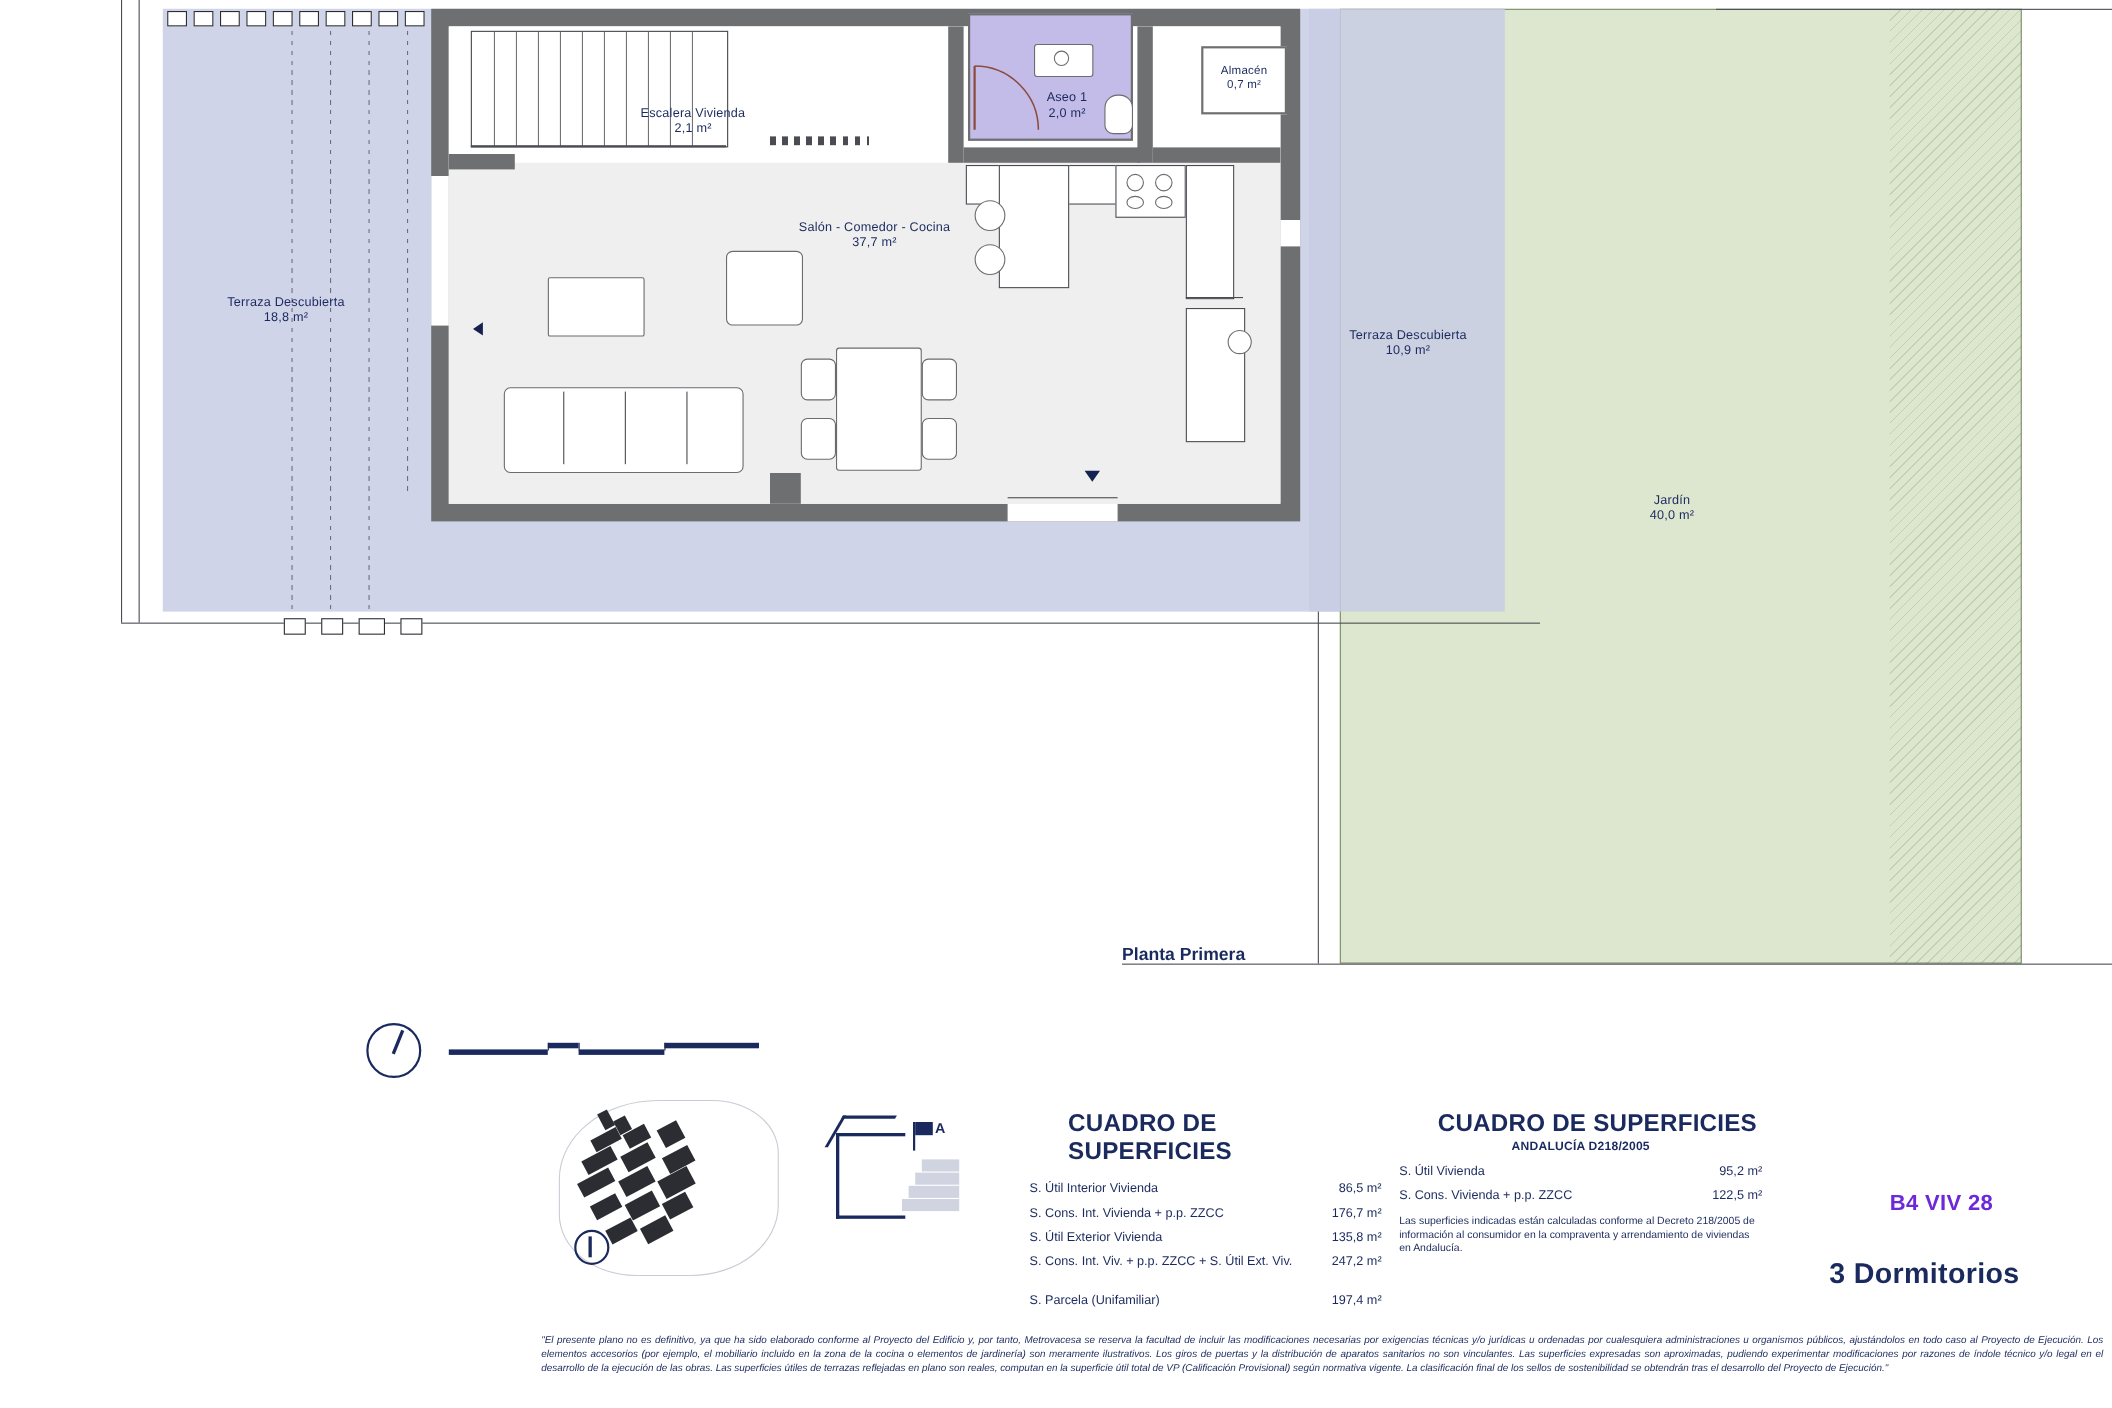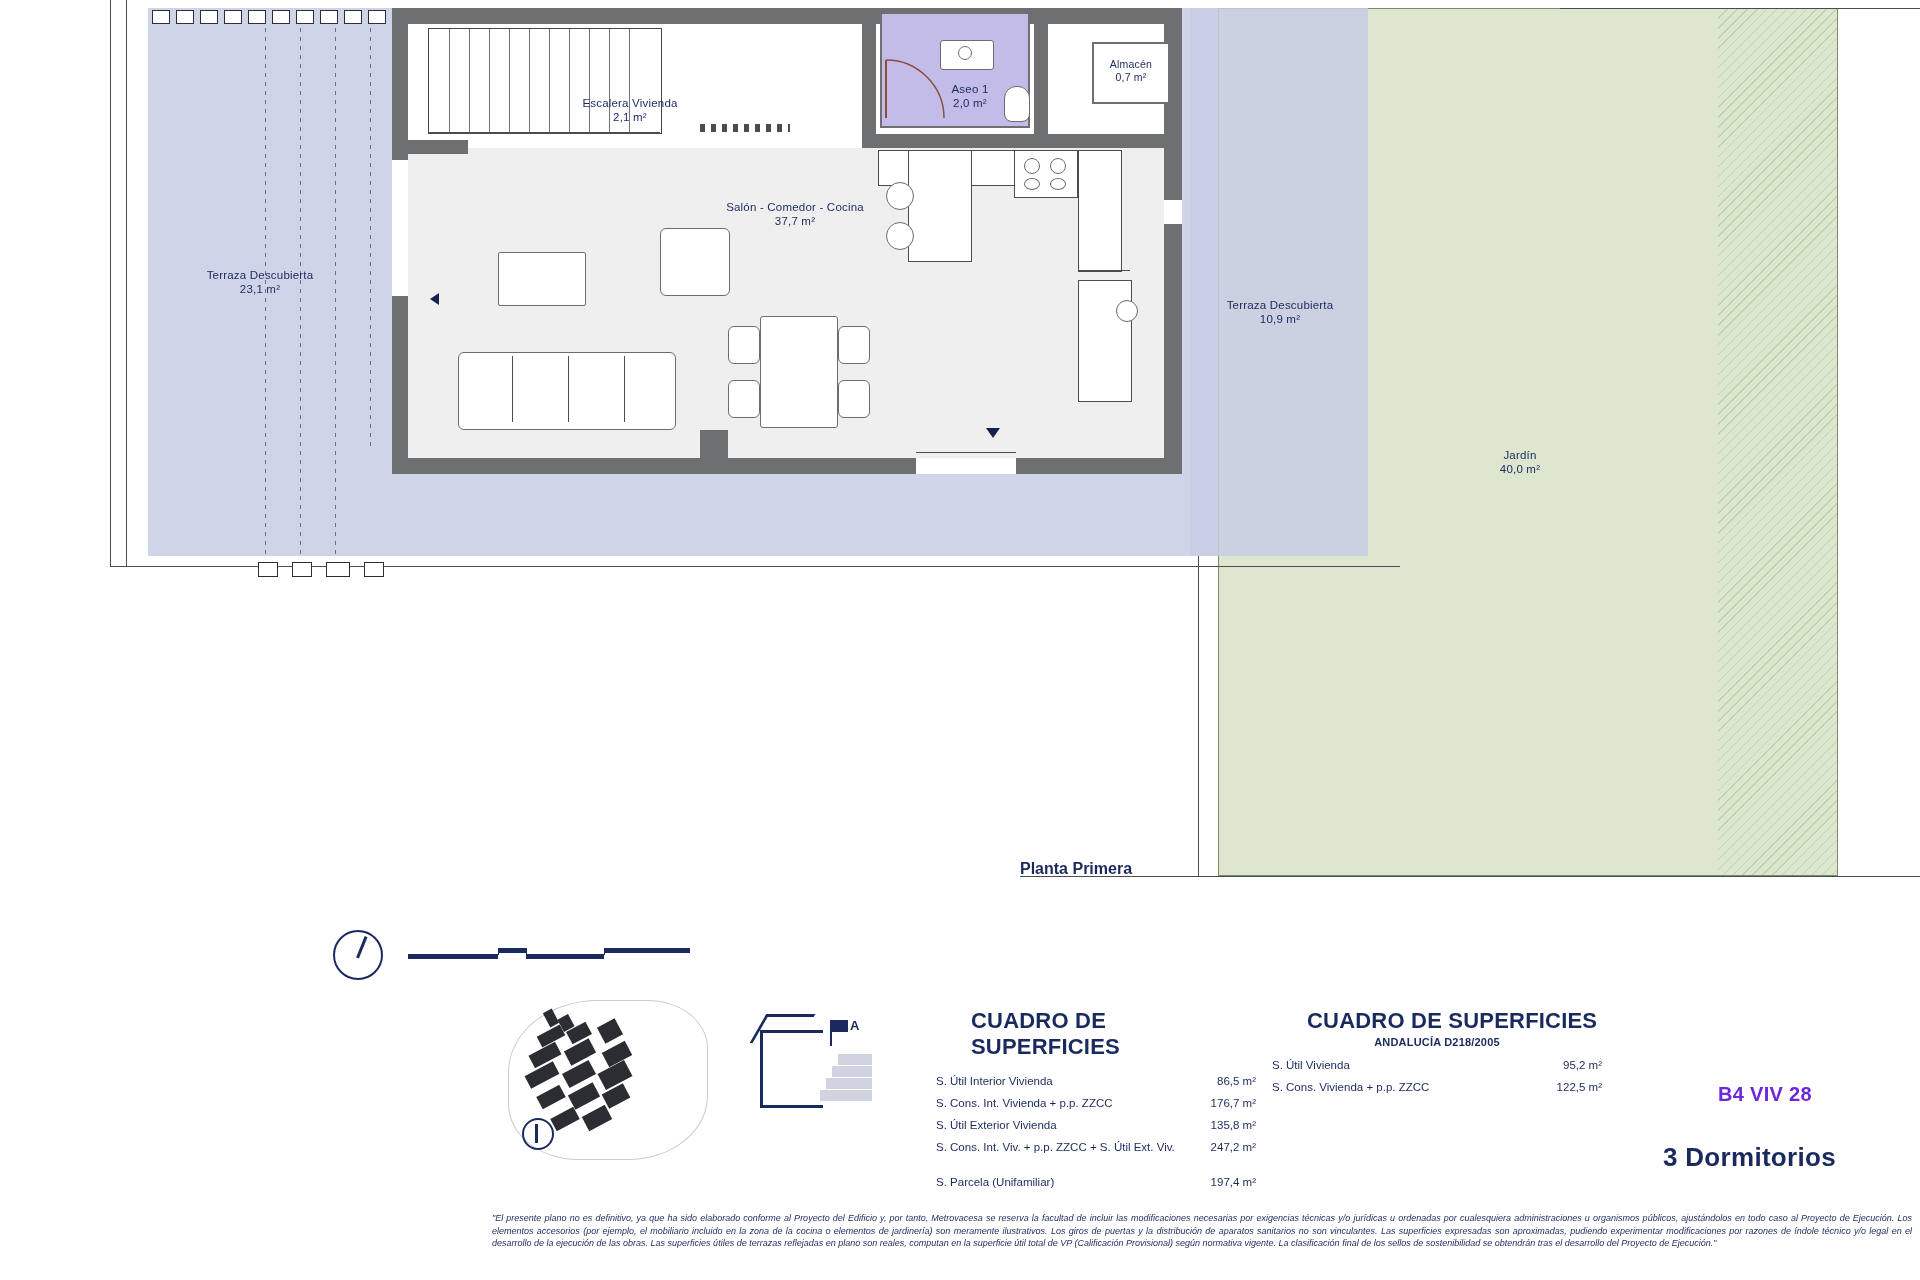--- a/index.html
+++ b/index.html
@@ -309,21 +309,21 @@
     <div class="furn furn-r" style="left:728px; top:326px; width:30px; height:36px;"></div>
     <div class="furn furn-r" style="left:728px; top:380px; width:30px; height:36px;"></div>
     <div class="furn furn-r" style="left:838px; top:326px; width:30px; height:36px;"></div>
     <div class="furn furn-r" style="left:838px; top:380px; width:30px; height:36px;"></div>
 
     <div class="tri-left" style="left:430px; top:293px;"></div>
     <div class="tri-down" style="left:986px; top:428px;"></div>
 
     <div class="lbl" style="left:150px; top:268px; width:220px;">
       <div>Terraza Descubierta</div>
-      <div>23,1 m²</div>
+      <div>18,8 m²</div>
     </div>
     <div class="lbl" style="left:530px; top:76px; width:200px;margin-top:20px;">
       <div>Escalera Vivienda</div>
       <div>2,1 m²</div>
     </div>
     <div class="lbl" style="left:910px; top:82px; width:120px;">
       <div>Aseo 1</div>
       <div>2,0 m²</div>
     </div>
     <div class="lbl lbl-sm" style="left:1090px; top:58px; width:82px;">
@@ -425,20 +425,21 @@
     <div class="tbl-sub" style="text-align:center; margin-top:2px;">ANDALUCÍA D218/2005</div>
     <div style="margin-top:10px;">
       <div class="tbl-row">
         <div class="name">S. Útil Vivienda</div>
         <div class="val">95,2 m²</div>
       </div>
       <div class="tbl-row bold">
         <div class="name">S. Cons. Vivienda + p.p. ZZCC</div>
         <div class="val">122,5 m²</div>
       </div>
+      <div class="tbl-note">Las superficies indicadas están calculadas conforme al Decreto 218/2005 de información al consumidor en la compraventa y arrendamiento de viviendas en Andalucía.</div>
     </div>
   </div>
 
   <div class="code" style="left:1718px; top:1083px;">B4 VIV 28</div>
   <div class="rooms" style="left:1663px; top:1142px;">3 Dormitorios</div>
 
   <div class="disclaimer">"El presente plano no es definitivo, ya que ha sido elaborado conforme al Proyecto del Edificio y, por tanto, Metrovacesa se reserva la facultad de incluir las modificaciones necesarias por exigencias técnicas y/o jurídicas u ordenadas por cualesquiera administraciones u organismos públicos, ajustándolos en todo caso al Proyecto de Ejecución. Los elementos accesorios (por ejemplo, el mobiliario incluido en la zona de la cocina o elementos de jardinería) son meramente ilustrativos. Los giros de puertas y la distribución de aparatos sanitarios no son vinculantes. Las superficies expresadas son aproximadas, pudiendo experimentar modificaciones por razones de índole técnico y/o legal en el desarrollo de la ejecución de las obras. Las superficies útiles de terrazas reflejadas en plano son reales, computan en la superficie útil total de VP (Calificación Provisional) según normativa vigente. La clasificación final de los sellos de sostenibilidad se obtendrán tras el desarrollo del Proyecto de Ejecución."</div>
 
 </div>
 

